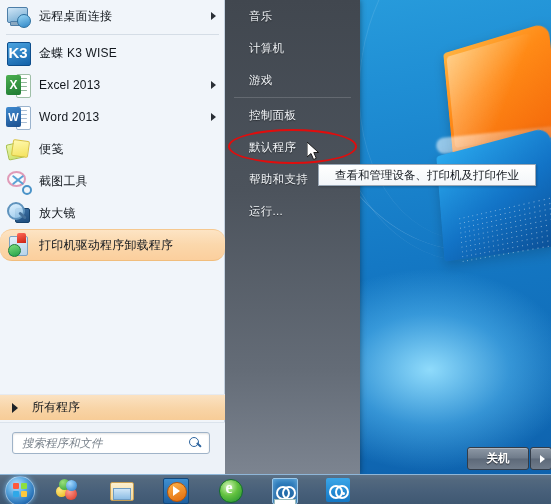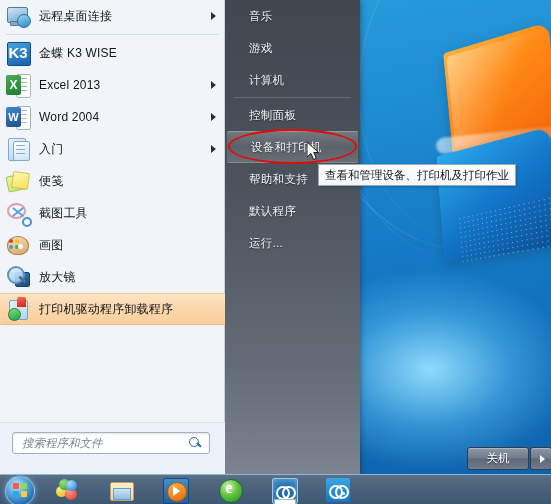--- a/index.html
+++ b/index.html
@@ -115,20 +115,21 @@
     margin-top: -4px;
     width: 0; height: 0;
     border-left: 5px solid #2a2f36;
     border-top: 4px solid transparent;
     border-bottom: 4px solid transparent;
   }
   .prog-item.hl {
     background: linear-gradient(180deg, #fde4c4 0%, #fbd7ab 50%, #fbcf9d 100%);
     border-top: 1px solid #f6c88f;
     border-bottom: 1px solid #f1bd7c;
+    border-radius: 12px;
   }
   .sep-line { height: 1px; background: #d5dde6; margin: 2px 6px 2px 6px; }
 
   
   .i-sq { position:absolute; border-radius:2px; }
   .ico-remote .i-sq { left:2px; top:4px; width:19px; height:14px; background:linear-gradient(160deg,#cfe6f7,#6ea7cf); border:1px solid #4d7ea8; }
   .ico-remote .base { left:5px; top:18px; width:13px; height:3px; background:#8aa8c0; border-radius:1px; }
   .ico-remote .badge { left:12px; top:11px; width:12px; height:12px; border-radius:50%; background:linear-gradient(160deg,#9ad7f5,#2f86c7); border:1px solid #2a6f9f; }
 
   .ico-phone .p { left:3px; top:3px; width:20px; height:20px; border-radius:50%;
@@ -258,21 +259,21 @@
     width: 125px; height: 31px;
     border: 2.5px solid #e00d0d;
     border-radius: 50%;
     z-index: 28;
     pointer-events: none;
   }
 
   
   .tooltip {
     position: absolute; left: 318px; top: 164px;
-    height: 20px; padding: 0 6px;
+    height: 20px; padding: 0 16px;
     display: flex; align-items: center;
     background: linear-gradient(180deg,#ffffff 0%, #f3f6f9 100%);
     border: 1px solid #9aa7b5;
     font-size: 11.5px; color: #13181e;
     white-space: nowrap;
     box-shadow: 1px 1px 2px rgba(0,0,0,0.22);
     z-index: 27;
   }
 
   
@@ -283,20 +284,21 @@
     position: absolute; left: 17px; top: 7px;
     height: 21px; width: 60px;
     display: flex; align-items: center; justify-content: center;
     background: linear-gradient(180deg,#8d98a5 0%, #6f7b8a 48%, #5d6979 52%, #707c8b 100%);
     border: 1px solid #333c48;
     border-radius: 3px;
     box-shadow: inset 0 1px 0 rgba(255,255,255,0.3);
     font-size: 11.5px; color: #ffffff;
     text-shadow: 0 1px 1px rgba(0,0,0,0.6);
     cursor: default;
+    font-weight: bold;
   }
   .shutarrow {
     position: absolute; left: 80px; top: 7px;
     width: 20px; height: 21px;
     display: flex; align-items: center; justify-content: center;
     background: linear-gradient(180deg,#8d98a5 0%, #6f7b8a 48%, #5d6979 52%, #707c8b 100%);
     border: 1px solid #333c48;
     border-radius: 3px;
     box-shadow: inset 0 1px 0 rgba(255,255,255,0.3);
     cursor: default;
@@ -419,114 +421,93 @@
           <div class="prog-item">
             <span class="ico ico-wd">
               <span class="i-sq doc"></span>
               <span class="i-sq ln" style="top:6px"></span>
               <span class="i-sq ln" style="top:10px"></span>
               <span class="i-sq ln" style="top:14px"></span>
               <span class="i-sq ln" style="top:18px"></span>
               <span class="i-sq tab"></span>
               <span class="i-sq t">W</span>
             </span>
-            <span class="lbl">Word 2004</span>
-            <span class="arrow"></span>
-          </div>
-          <div class="prog-item">
-            <span class="ico ico-start">
-              <span class="i-sq s1"></span>
-              <span class="i-sq s2"></span>
-              <span class="i-sq l" style="top:9px"></span>
-              <span class="i-sq l" style="top:13px"></span>
-              <span class="i-sq l" style="top:17px"></span>
-            </span>
-            <span class="lbl">入门</span>
+            <span class="lbl">Word 2013</span>
             <span class="arrow"></span>
           </div>
           <div class="prog-item">
             <span class="ico ico-note">
               <span class="i-sq n1"></span>
               <span class="i-sq n2"></span>
             </span>
             <span class="lbl">便笺</span>
           </div>
           <div class="prog-item">
             <span class="ico ico-snip">
               <span class="i-sq circ"></span>
               <span class="i-sq bl1"></span>
               <span class="i-sq bl2"></span>
               <span class="i-sq h1"></span>
             </span>
             <span class="lbl">截图工具</span>
           </div>
           <div class="prog-item">
-            <span class="ico ico-paint">
-              <span class="i-sq pal"></span>
-              <span class="i-sq d" style="left:4px;top:7px;background:#e03b2e"></span>
-              <span class="i-sq d" style="left:10px;top:7px;background:#f5c020"></span>
-              <span class="i-sq d" style="left:4px;top:13px;background:#3f9ad6"></span>
-              <span class="i-sq d" style="left:10px;top:13px;background:#49ad4b"></span>
-              <span class="i-sq hole"></span>
-            </span>
-            <span class="lbl">画图</span>
-          </div>
-          <div class="prog-item">
             <span class="ico ico-mag">
               <span class="i-sq sq"></span>
               <span class="i-sq gl"></span>
               <span class="i-sq hd"></span>
             </span>
             <span class="lbl">放大镜</span>
           </div>
           <div class="prog-item hl">
             <span class="ico ico-unins">
               <span class="i-sq box"></span>
               <span class="i-sq red"></span>
               <span class="i-sq arrow2"></span>
             </span>
             <span class="lbl">打印机驱动程序卸载程序</span>
           </div>
         </div>
 
+      <div class="allprog">
+        <div class="tri"></div>
+        <div class="lbl">所有程序</div>
+      </div>
 
       <div class="searchwrap">
         <div class="searchbox">
           <input type="text" placeholder="搜索程序和文件" style="">
           <span class="mag-icon">
             <span class="ring"></span>
               <span class="stick"></span>
           </span>
         </div>
       </div>
     </div>
 
     <div class="right-pane">
       <div class="rp-list" id="rp-list">
           <div class="rp-item">
             <span class="lbl">音乐</span>
           </div>
           <div class="rp-item">
+            <span class="lbl">计算机</span>
+          </div>
+          <div class="rp-item">
             <span class="lbl">游戏</span>
           </div>
-          <div class="rp-item">
-            <span class="lbl">计算机</span>
-          </div>
           <div class="rp-sep"></div>
           <div class="rp-item">
             <span class="lbl">控制面板</span>
           </div>
-          <div class="rp-item hover">
-            <span class="lbl">设备和打印机</span>
+          <div class="rp-item">
+            <span class="lbl">默认程序</span>
           </div>
           <div class="rp-item">
             <span class="lbl">帮助和支持</span>
-          </div>
-          <div class="rp-item">
-            <span class="lbl">默认程序</span>
           </div>
           <div class="rp-item">
             <span class="lbl">运行...</span>
           </div>
         </div>
 
       <div class="shutrow">
         <div class="shutbtn">关机</div>
         <div class="shutarrow">
           <span class="tri2"></span>

